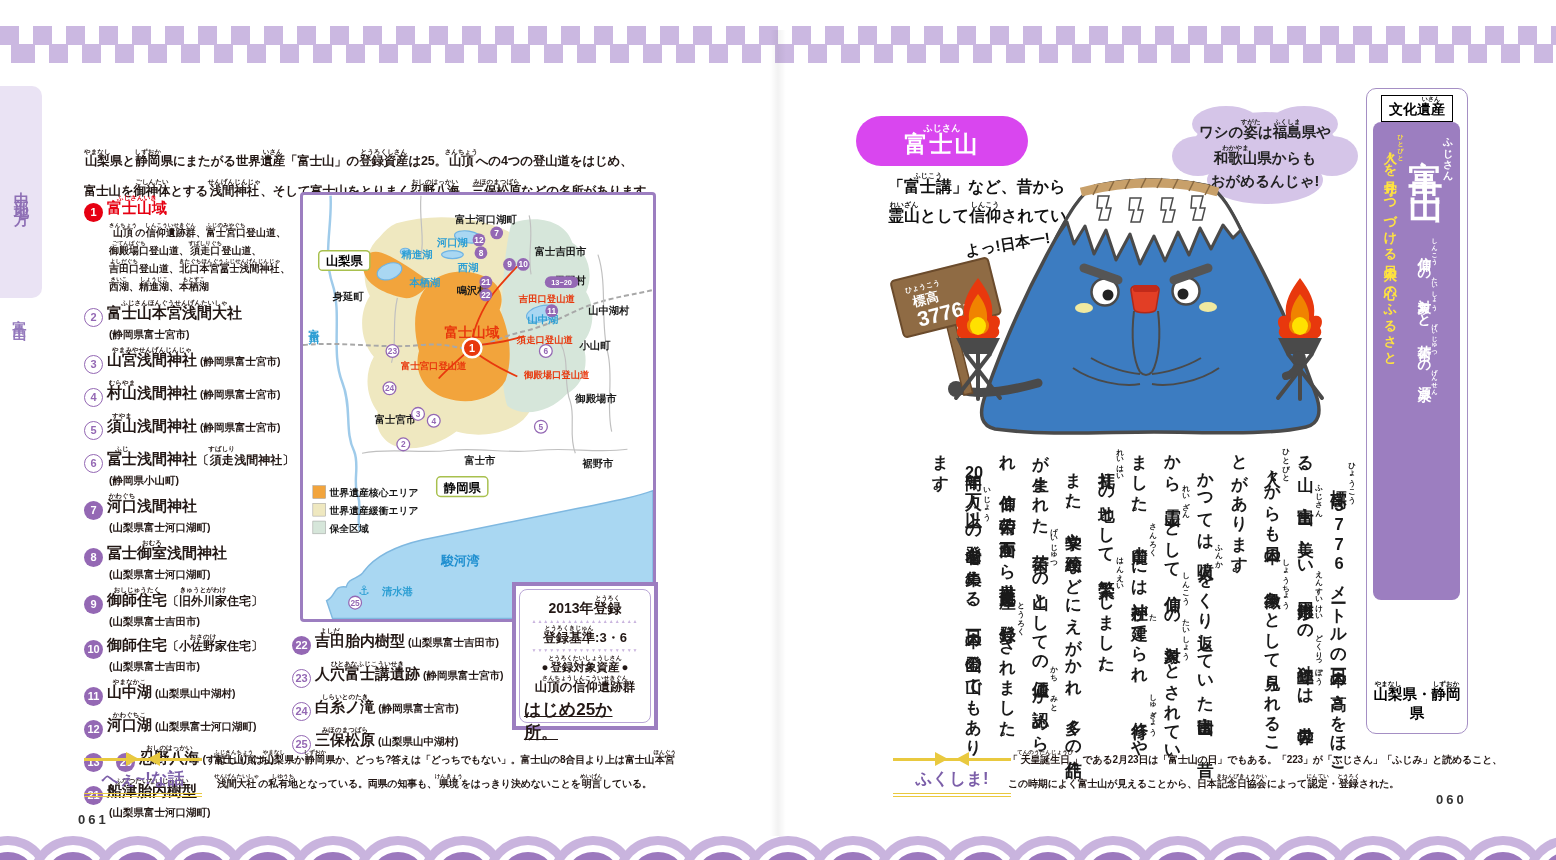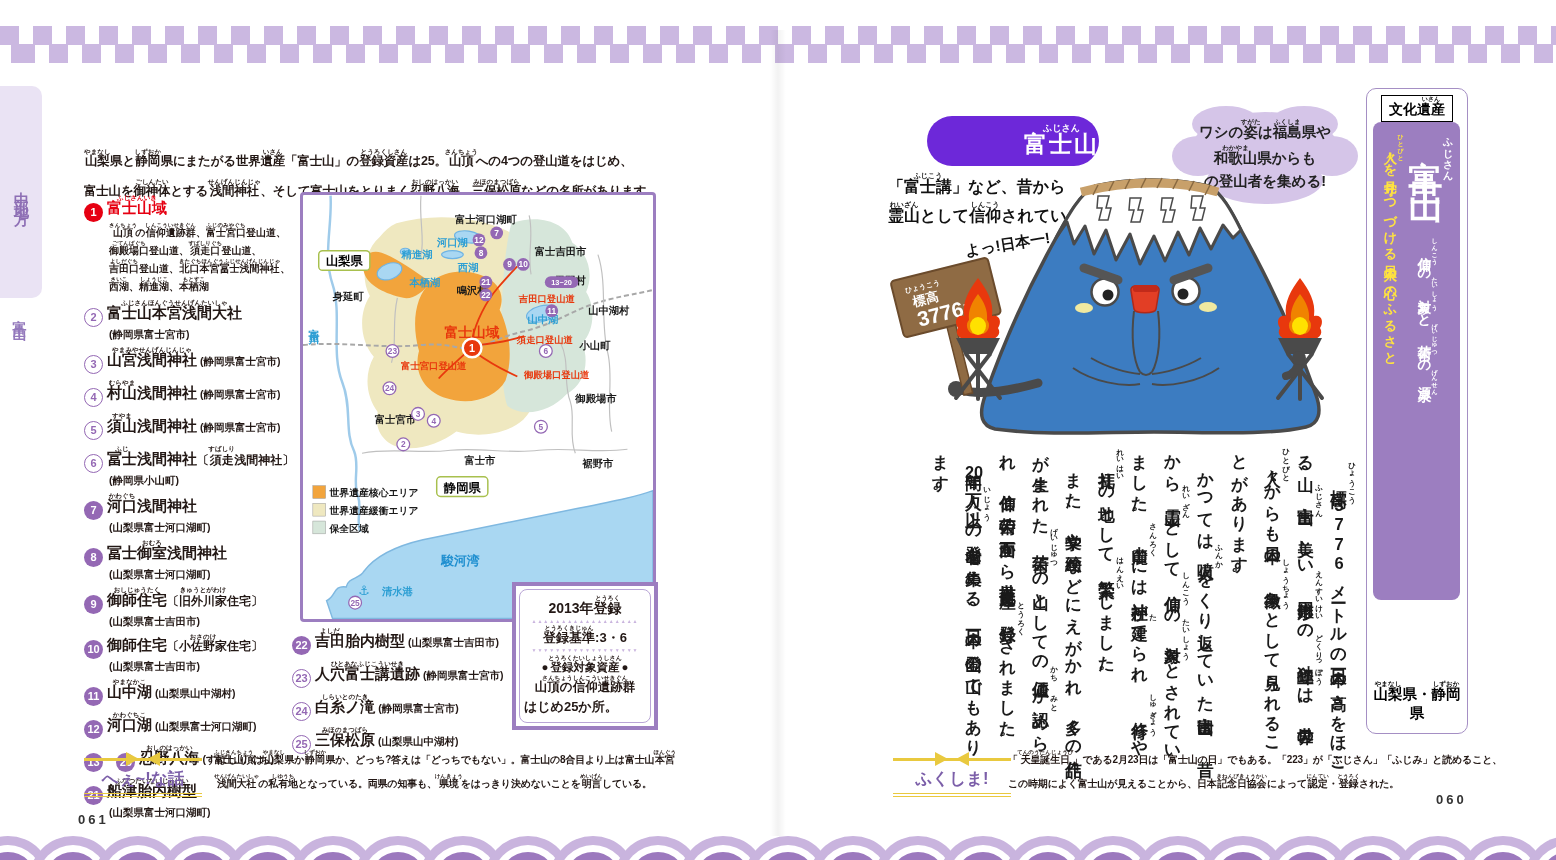--- a/index.html
+++ b/index.html
@@ -45,21 +45,21 @@
   .regbox-inner rt{font-size:6px;}
   .decor{font-size:5px;color:#C9B4DE;letter-spacing:1px;line-height:7px;}
   
   .note-label{position:absolute;width:118px;font-size:16.5px;color:#7C5FA9;text-align:center;padding:7px 0 3px;border-top:3px solid #E9C93F;border-bottom:4px double #E9C93F;}
   .note-label::before{content:"";position:absolute;top:-9px;left:42px;border-top:7px solid transparent;border-bottom:7px solid transparent;border-left:13px solid #E9C93F;}
   .note-label::after{content:"";position:absolute;top:-9px;right:42px;border-top:7px solid transparent;border-bottom:7px solid transparent;border-right:13px solid #E9C93F;}
   .note-text{font-size:10px;letter-spacing:-0.2px;line-height:24px;white-space:nowrap;}
   .note-text rt{font-size:5.5px;}
   .pagenum{font-size:13px;letter-spacing:3px;color:#333;}
   
-  .pill{left:927px;top:116px;width:172px;height:50px;background:#6d28d9;border-radius:26px;display:flex;align-items:center;justify-content:flex-end;color:#fff;font-size:23px;letter-spacing:2px;}
+  .pill{left:856px;top:116px;width:172px;height:50px;background:#d946ef;border-radius:26px;display:flex;align-items:center;justify-content:center;color:#fff;font-size:23px;letter-spacing:2px;}
   .pill rt{font-size:9px;}
   .caption{left:888px;top:172px;width:310px;font-size:16px;line-height:29px;color:#111;white-space:nowrap;}
   .caption rt{font-size:7px;}
   .bubble-text{left:1172px;top:118px;width:186px;text-align:center;font-size:14.5px;line-height:23px;color:#222;white-space:nowrap;}
   .bubble-text rt{font-size:6.5px;}
   
   .vbody{left:878px;top:443px;width:478px;height:322px;writing-mode:vertical-rl;text-orientation:upright;font-size:16.5px;letter-spacing:1.5px;line-height:2.0;color:#1a1a1a;}
   .vbody p{margin:0;text-indent:0;}
   .vbody rt{font-size:7.5px;}
   .tcy{text-combine-upright:all;}
@@ -331,21 +331,21 @@
   <div class="abs v" style="left:306px;top:320px;font-size:11px;color:#2E9FD4;letter-spacing:2px;">富士川</div>
 
   <div class="abs regbox">
     <div class="regbox-inner">
       <div style="font-size:14px;">2013年<ruby>登録<rt>とうろく</rt></ruby></div>
       <div class="decor">▲▲▲▲▲▲▲▲▲▲▲▲▲▲▲▲▲▲</div>
       <div style="font-size:13px;"><ruby>登録基準<rt>とうろくきじゅん</rt></ruby>:3・6</div>
       <div class="decor">▼▼▼▼▼▼▼▼▼▼▼▼▼▼▼▼▼▼</div>
       <div style="font-size:11.5px;margin-top:1px;">●<ruby>登録対象資産<rt>とうろくたいしょうしさん</rt></ruby>●</div>
       <div style="font-size:12.5px;"><ruby>山頂の信仰遺跡群<rt>さんちょうしんこういせきぐん</rt></ruby></div>
-      <div style="font-size:13px;text-align:left;margin-top:2px;">はじめ25か所。</div>
+      <div style="font-size:17px;text-align:left;margin-top:2px;text-decoration:underline;">はじめ25か所。</div>
     </div>
   </div>
 
   <div class="note-label" style="left:84px;top:758px;">へぇ~!な話</div>
   <div class="abs note-text" style="left:214px;top:748px;width:450px;">
     <div><ruby>富士山頂<rt>ふじさんちょう</rt></ruby>は<ruby>山梨<rt>やまなし</rt></ruby>県か<ruby>静岡<rt>しずおか</rt></ruby>県か、どっち?答えは「どっちでもない」。富士山の8合目より上は富士山<ruby>本宮<rt>ほんぐう</rt></ruby></div>
     <div><ruby>浅間大社<rt>せんげんたいしゃ</rt></ruby>の<ruby>私有地<rt>しゆうち</rt></ruby>となっている。両県の知事も、<ruby>県境<rt>けんきょう</rt></ruby>をはっきり決めないことを<ruby>明言<rt>めいげん</rt></ruby>している。</div>
   </div>
   <div class="abs pagenum" style="left:78px;top:812px;">061</div>
 
@@ -365,21 +365,21 @@
       <ellipse cx="66" cy="26" rx="34" ry="18"></ellipse>
       <ellipse cx="144" cy="26" rx="34" ry="18"></ellipse>
       <ellipse cx="105" cy="82" rx="58" ry="24"></ellipse>
       <circle cx="52" cy="108" r="8"></circle>
       <circle cx="38" cy="118" r="4.5"></circle>
     </g>
   </svg>
   <div class="abs bubble-text">
     <div>ワシの<ruby>姿<rt>すがた</rt></ruby>は<ruby>福島<rt>ふくしま</rt></ruby>県や</div>
     <div><ruby>和歌山<rt>わかやま</rt></ruby>県からも</div>
-    <div>の登山者を集める!</div>
+    <div>おがめるんじゃ!</div>
   </div>
 
   <svg class="abs" style="left:888px;top:168px;" width="475" height="275" viewBox="0 0 475 275">
 
     <path fill="#3C7CC1" stroke="#4A4A4A" stroke-width="3.5" stroke-linejoin="round" d="M207,18 C192,26 181,46 168,70 C149,104 120,162 97,228 C90,248 94,258 107,261 C160,268 215,264 266,264 C318,264 378,268 418,259 C431,256 434,244 428,227 C406,164 374,100 353,62 C343,42 334,26 321,18 C286,10 242,10 207,18 Z"></path>
 
     <path fill="#fff" stroke="#4A4A4A" stroke-width="3" stroke-linejoin="round" d="M168,70 L179,54 L186,76 L197,58 L206,86 L218,62 L228,92 L242,66 L252,96 L266,68 L277,93 L290,64 L301,87 L312,60 L323,81 L335,57 L345,70 L353,62 C343,42 334,26 321,18 C286,10 242,10 207,18 C192,26 181,46 168,70 Z"></path>
 
     <path fill="none" stroke="#C8A06A" stroke-width="9" d="M193,24 C240,12 292,12 330,24"></path>
     <g stroke="#8A6A42" stroke-width="1.5">

